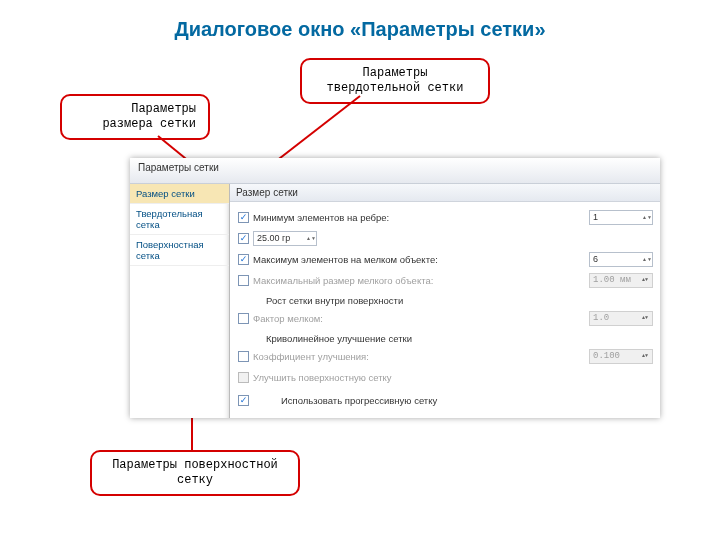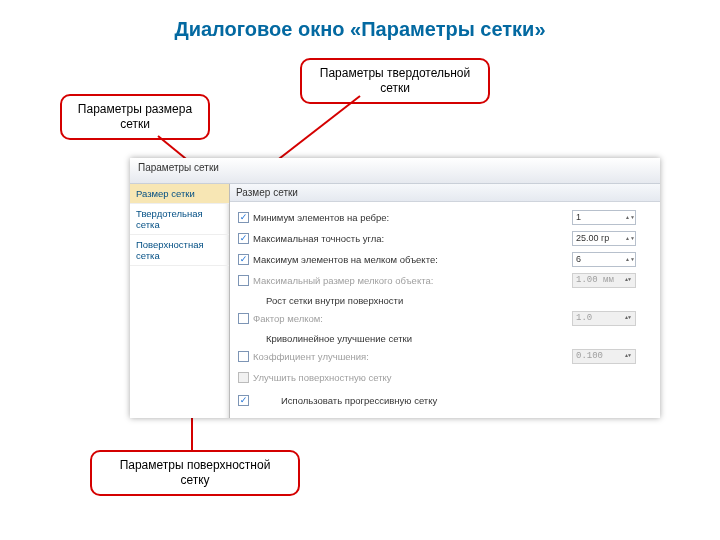--- a/index.html
+++ b/index.html
@@ -25,22 +25,23 @@
   .callout {
     position: absolute;
     border: 2px solid #d40000;
     border-radius: 10px;
     padding: 6px 12px;
     font-size: 12px;
     color: #000;
     text-align: center;
     background: #fff;
     line-height: 1.25;
-  }
-  #callout-size   { left: 60px;  top: 94px;  width: 150px; }
+    font-family: Liberation Mono, monospace;
+  }
+  #callout-size   { left: 60px;  top: 94px;  width: 150px; text-align: right; }
   #callout-solid  { left: 300px; top: 58px;  width: 190px; }
   #callout-surf   { left: 90px;  top: 450px; width: 210px; }
 
   
   .dialog {
     position: absolute;
     left: 130px;
     top: 158px;
     width: 530px;
     height: 260px;
@@ -83,21 +84,21 @@
     height: 18px;
     line-height: 18px;
     padding: 0 6px;
     font-size: 10px;
     background: linear-gradient(#f6f8fb, #e5e9f0);
     border-bottom: 1px solid #cfd4dc;
     color: #333;
   }
   .panel {
     flex: 1;
-    padding: 6px 24px 6px 8px;
+    padding: 6px 7px 6px 8px;
     display: flex;
     flex-direction: column;
     gap: 3px;
   }
   .row {
     display: flex;
     align-items: center;
     gap: 4px;
     height: 18px;
   }
@@ -189,21 +190,20 @@
           <span class="cb checked"></span>
           <span class="lbl">Минимум элементов на ребре:</span>
           <span class="val">
             <span>1</span>
             <span class="spin">▲▼</span>
           </span>
         </div>
 
         <div class="row">
           <span class="cb checked"></span>
-          <span class="lbl">Максимальная точность угла:</span>
           <span class="val">
             <span>25.00 гр</span>
             <span class="spin">▲▼</span>
           </span>
         </div>
 
         <div class="row">
           <span class="cb checked"></span>
           <span class="lbl">Максимум элементов на мелком объекте:</span>
           <span class="val">

